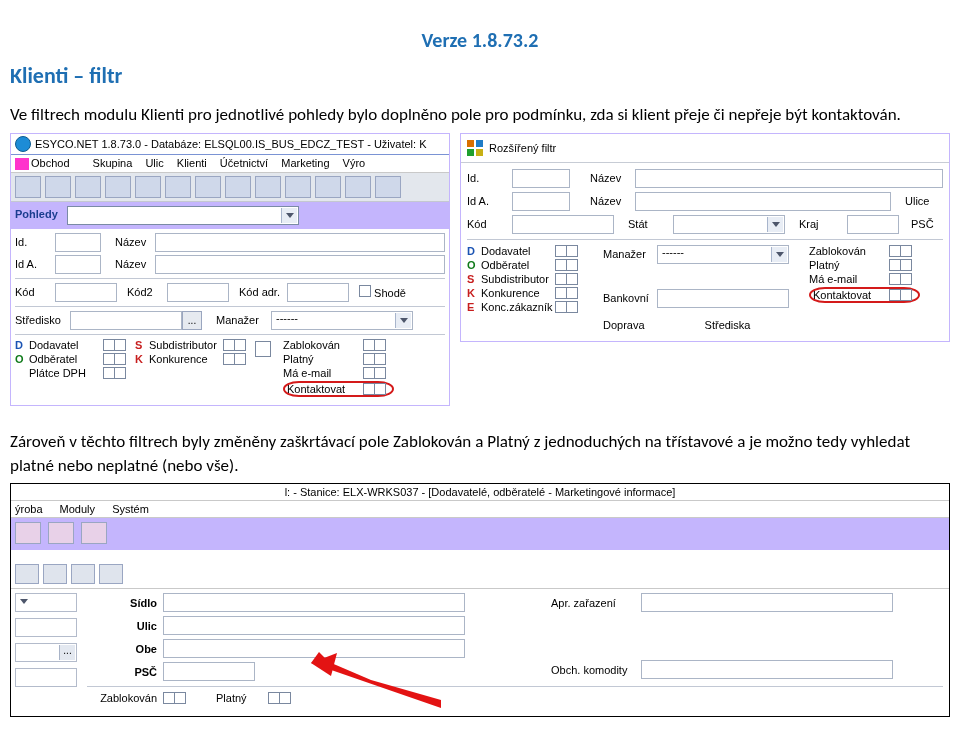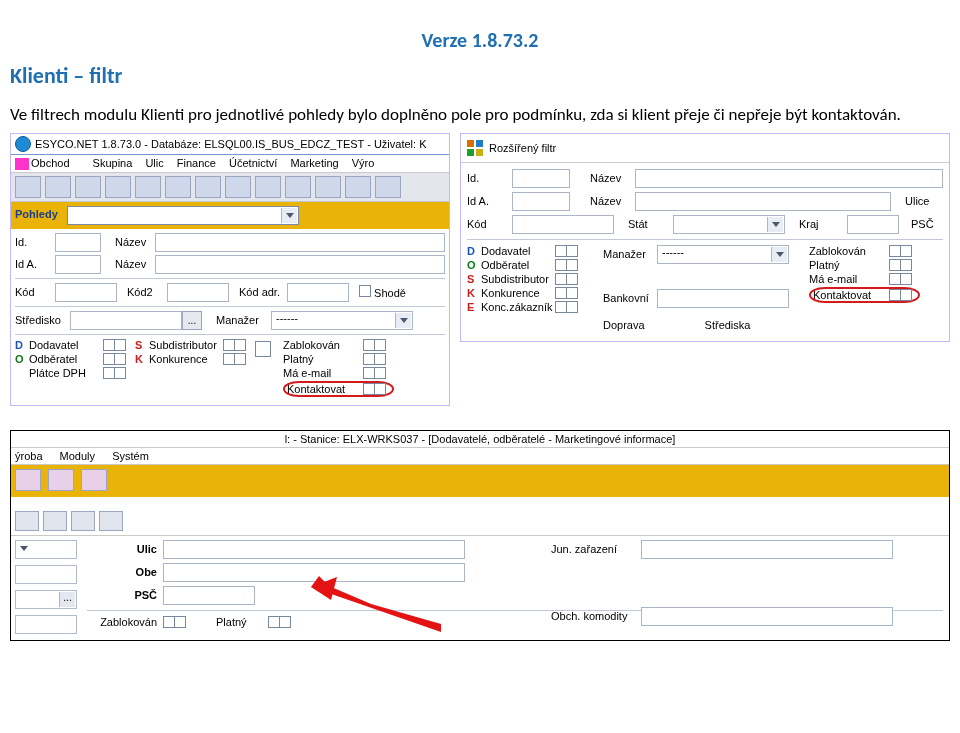--- a/index.html
+++ b/index.html
@@ -89,21 +89,21 @@
   display: flex;
   gap: 4px;
 }
 .tb-btn {
   width: 24px; height: 20px;
   background: #cfd8ea;
   border: 1px solid #9aa6c2;
   display: inline-block;
 }
 .band-mag {
-  background: #eab308;
+  background: #c4b5fd;
   padding: 4px;
 }
 .pohledy-lbl {
   display: inline-block;
   font-weight: bold;
   color: #1b3d8f;
 }
 .pohledy-select {
   display: inline-block;
   width: 230px;
@@ -328,21 +328,21 @@
 
     <div class="left-pane app-shot">
       <div class="titlebar">
         <span class="app-icon"></span>
         <span>ESYCO.NET 1.8.73.0 - Databáze: ELSQL00.IS_BUS_EDCZ_TEST - Uživatel: K</span>
       </div>
       <div class="menubar">
         <span><span class="mi-icon"></span><span>Obchod</span></span>
         <span>Skupina</span>
         <span>Ulic</span>
-        <span>Finance</span>
+        <span>Klienti</span>
         <span>Účetnictví</span>
         <span>Marketing</span>
         <span>Výro</span>
       </div>
       <div class="toolbar">
         <span class="tb-btn"></span>
         <span class="tb-btn"></span>
         <span class="tb-btn"></span>
         <span class="tb-btn"></span>
         <span class="tb-btn"></span>
@@ -571,20 +571,21 @@
                   <span class="tri"></span>
                   <span class="tri"></span>
                 </span>
               </div>
           </div>
         </div>
       </div>
     </div>
   </div>
 
+  <div class="para">Zároveň v těchto filtrech byly změněny zaškrtávací pole Zablokován a Platný z jednoduchých na třístavové a je možno tedy vyhledat platné nebo neplatné (nebo vše).</div>
 
   <div class="shot2">
     <div class="ttl">l:              - Stanice: ELX-WRKS037 - [Dodavatelé, odběratelé - Marketingové informace]</div>
     <div class="menu2">
       <span>ýroba</span>
       <span>Moduly</span>
       <span>Systém</span>
     </div>
     <div class="band-mag">
       <span class="tb-btn" style="background:#e8d1e8"></span>
@@ -602,20 +603,24 @@
       <div class="shot2-left">
         <div class="mini-slot combo"><span class="arrow"></span></div>
         <div class="mini-slot"></div>
         <div class="mini-slot">
             <span class="bt">...</span>
           </div>
         <div class="mini-slot"></div>
       </div>
       <div class="shot2-grid">
         <div class="gr">
+            <span class="glabel b">Sídlo</span>
+            <span class="inp" style="width:300px"></span>
+          </div>
+        <div class="gr">
             <span class="glabel b">Ulic</span>
             <span class="inp" style="width:300px"></span>
           </div>
         <div class="gr">
             <span class="glabel b">Obe</span>
             <span class="inp" style="width:300px"></span>
           </div>
         <div class="gr">
             <span class="glabel b">PSČ</span>
             <span class="inp" style="width:90px"></span>
@@ -626,21 +631,21 @@
           <span class="tri"></span>
             <span class="tri"></span>
           <span style="width:30px"></span>
           <span class="glabel" style="width:46px;text-align:left">Platný</span>
           <span class="tri"></span>
             <span class="tri"></span>
         </div>
 
         <div class="shot2-right">
           <div class="gr">
-              <span class="glabel">Jun. zařazení</span>
+              <span class="glabel">Apr. zařazení</span>
               <span class="inp" style="width:250px"></span>
             </div>
           <div style="height:44px"></div>
           <div class="gr">
               <span class="glabel">Obch. komodity</span>
               <span class="inp" style="width:250px"></span>
             </div>
         </div>
 
         <div class="arrow-big">

